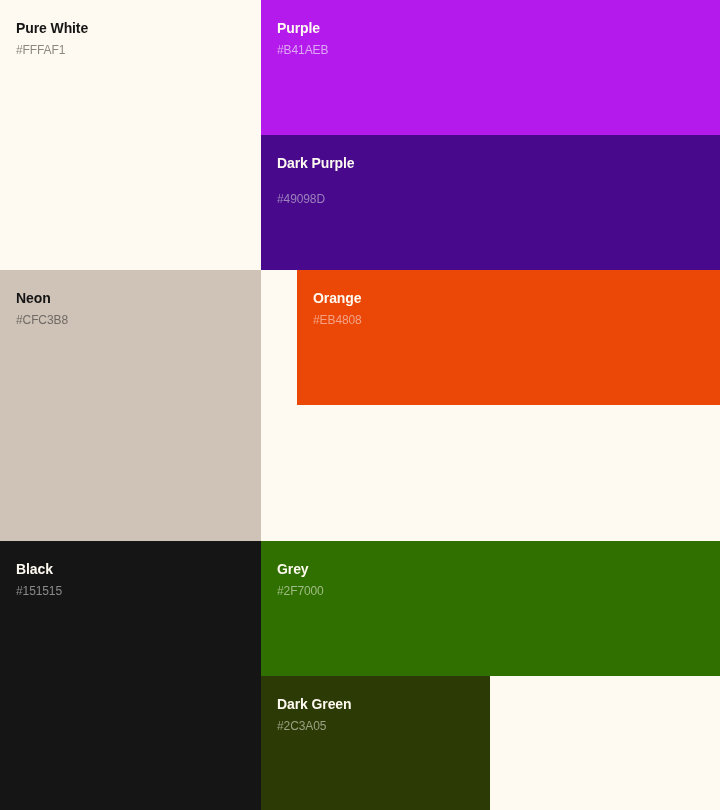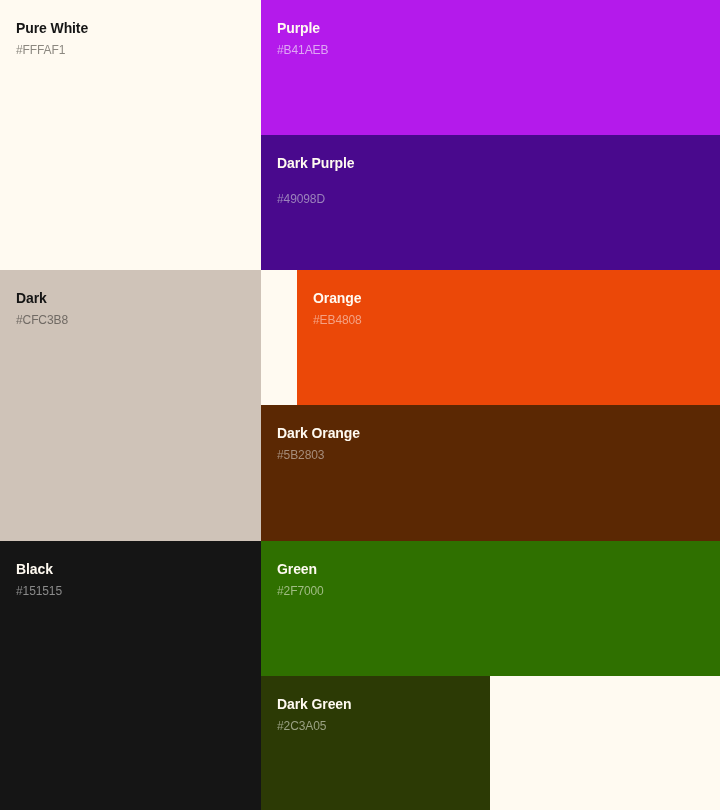--- a/index.html
+++ b/index.html
@@ -74,21 +74,21 @@
 
   <div class="swatch col-left r-pure-white" style="background-color: rgb(255, 250, 241);">
     <div class="swatch-label">
       <span class="swatch-name" style="color: rgb(21, 21, 21);">Pure White</span>
       <span class="swatch-hex" style="color: rgb(140, 136, 128);">#FFFAF1</span>
     </div>
   </div>
 
   <div class="swatch col-left r-grey" style="background-color: rgb(207, 195, 184);">
     <div class="swatch-label">
-      <span class="swatch-name" style="color: rgb(21, 21, 21);">Dark</span>
+      <span class="swatch-name" style="color: rgb(21, 21, 21);">Neon</span>
       <span class="swatch-hex" style="color: rgb(112, 106, 100);">#CFC3B8</span>
     </div>
   </div>
 
   <div class="swatch col-left r-black" style="background-color: rgb(21, 21, 21);">
     <div class="swatch-label">
       <span class="swatch-name" style="color: rgb(255, 250, 241);">Black</span>
       <span class="swatch-hex" style="color: rgb(138, 138, 138);">#151515</span>
     </div>
   </div>
@@ -107,30 +107,24 @@
     </div>
   </div>
 
   <div class="swatch col-right r-orange" style="background-color: rgb(235, 72, 8);">
     <div class="swatch-label">
       <span class="swatch-name" style="color: rgb(255, 250, 241);">Orange</span>
       <span class="swatch-hex" style="color: rgb(244, 161, 131);">#EB4808</span>
     </div>
   </div>
 
-  <div class="swatch col-right r-dark-orange" style="background-color: rgb(91, 40, 3);">
-    <div class="swatch-label">
-      <span class="swatch-name" style="color: rgb(255, 250, 241);">Dark Orange</span>
-      <span class="swatch-hex" style="color: rgb(166, 141, 123);">#5B2803</span>
-    </div>
-  </div>
 
   <div class="swatch col-right r-green" style="background-color: rgb(47, 112, 0);">
     <div class="swatch-label">
-      <span class="swatch-name" style="color: rgb(255, 250, 241);">Green</span>
+      <span class="swatch-name" style="color: rgb(255, 250, 241);">Grey</span>
       <span class="swatch-hex" style="color: rgb(160, 188, 131);">#2F7000</span>
     </div>
   </div>
 
   <div class="swatch r-dark-green" style="background-color: rgb(44, 58, 5);">
     <div class="swatch-label">
       <span class="swatch-name" style="color: rgb(255, 250, 241);">Dark Green</span>
       <span class="swatch-hex" style="color: rgb(154, 161, 131);">#2C3A05</span>
     </div>
   </div>

